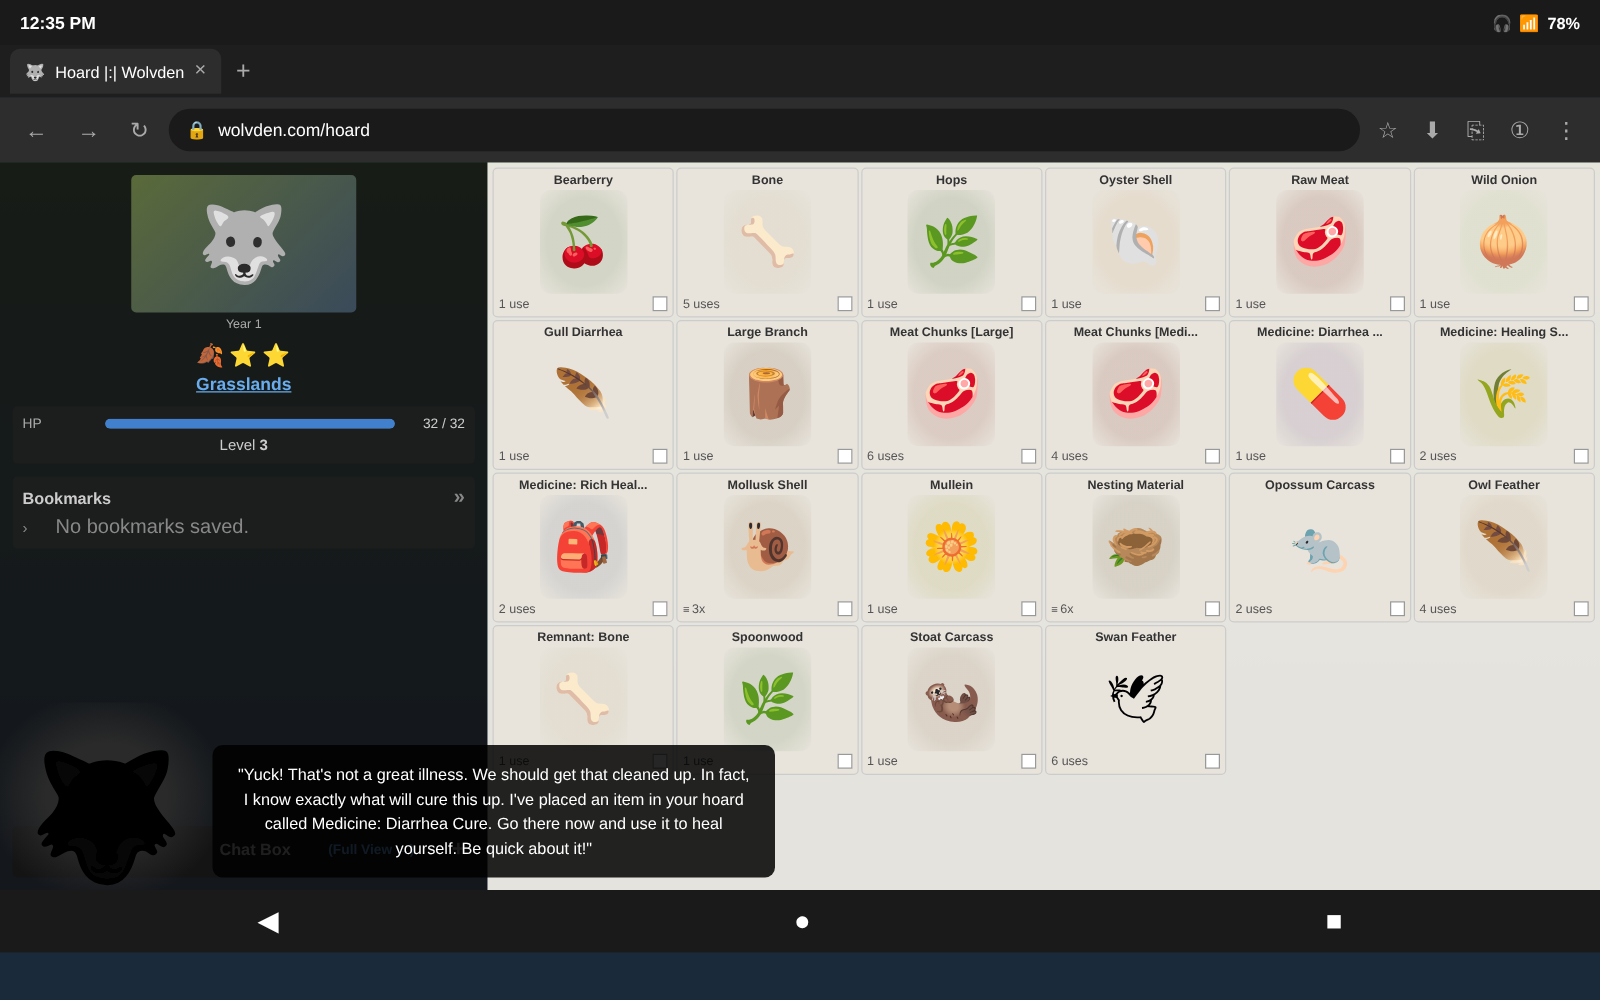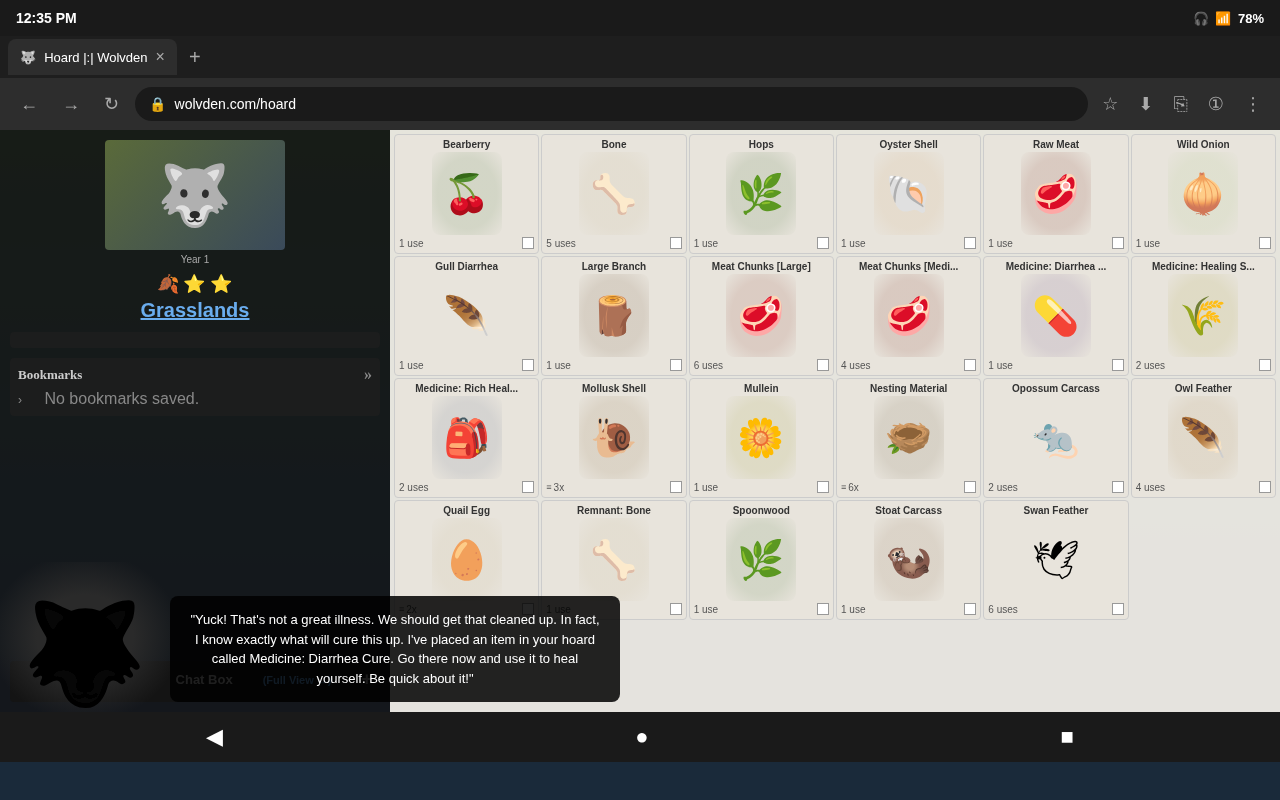--- a/index.html
+++ b/index.html
@@ -103,21 +103,21 @@
       display: flex;
       align-items: center;
       justify-content: center;
       font-size: 40px;
       overflow: hidden;
       position: relative;
     }
     .wolf-stars { display: flex; gap: 4px; font-size: 18px; margin-top: 2px; }
     .wolf-region {
       color: #6aadee;
-      font-size: 20px;
+      font-size: 14px;
       font-weight: bold;
       text-decoration: underline;
       cursor: pointer;
     }
 
     
     .stats-section {
       background: rgba(30,30,30,0.8);
       padding: 8px;
       border-radius: 4px;
@@ -148,21 +148,20 @@
       border-radius: 4px;
     }
     .bookmarks-header {
       display: flex;
       align-items: center;
       justify-content: space-between;
       color: #ccc;
       font-size: 13px;
       font-weight: bold;
       margin-bottom: 6px;
-      font-family: Liberation Serif, serif;
     }
     .bookmarks-expand { color: #888; font-size: 16px; cursor: pointer; }
     .no-bookmarks { color: #888; font-size: 16px; margin-left: 14px; }
     .bm-arrow { color: #888; font-size: 12px; margin-right: 4px; }
 
     
     .chat-section {
       background: rgba(20,20,20,0.9);
       padding: 8px;
       border-radius: 4px;
@@ -347,20 +346,31 @@
       <div class="year-tag">Year 1</div>
       <div class="wolf-stars">
         <span>🍂</span>
         <span>⭐</span>
         <span>⭐</span>
       </div>
       <div class="wolf-region">Grasslands</div>
     </div>
 
     <div class="stats-section">
+      <div class="stat-row">
+        <span class="stat-label">HP</span>
+        <div class="stat-bar">
+          <div class="stat-fill" style="width:100%; background:#4080cc;"></div>
+        </div>
+        <span class="stat-value">32 / 32</span>
+      </div>
+      <div class="level-row">
+        <span>Level</span>
+        <strong>3</strong>
+      </div>
     </div>
 
     <div class="bookmarks-section">
       <div class="bookmarks-header">
         <span>Bookmarks</span>
         <span class="bookmarks-expand">»</span>
       </div>
       <div>
         <span class="bm-arrow">›</span>
         <span class="no-bookmarks">No bookmarks saved.</span>
@@ -516,28 +526,20 @@
       </div>
       <div class="item-card">
         <div class="item-name">Owl Feather</div>
         <div class="item-image" style="background: radial-gradient(rgba(176, 144, 90, 0.133) 60%, transparent 100%); border-radius: 8px; font-size: 38px;">🪶</div>
         <div class="item-footer">
           <span class="item-uses">4 uses</span>
           <div class="item-checkbox"></div>
         </div>
       </div>
       <div class="item-card">
-        <div class="item-name">Quail Egg</div>
-        <div class="item-image" style="background: radial-gradient(rgba(200, 184, 144, 0.133) 60%, transparent 100%); border-radius: 8px; font-size: 38px;">🥚</div>
-        <div class="item-footer">
-          <span class="item-uses"><span style="font-size:9px">≡</span> 2x</span>
-          <div class="item-checkbox"></div>
-        </div>
-      </div>
-      <div class="item-card">
         <div class="item-name">Remnant: Bone</div>
         <div class="item-image" style="background: radial-gradient(rgba(200, 184, 144, 0.133) 60%, transparent 100%); border-radius: 8px; font-size: 38px;">🦴</div>
         <div class="item-footer">
           <span class="item-uses">1 use</span>
           <div class="item-checkbox"></div>
         </div>
       </div>
       <div class="item-card">
         <div class="item-name">Spoonwood</div>
         <div class="item-image" style="background: radial-gradient(rgba(74, 122, 58, 0.133) 60%, transparent 100%); border-radius: 8px; font-size: 38px;">🌿</div>

